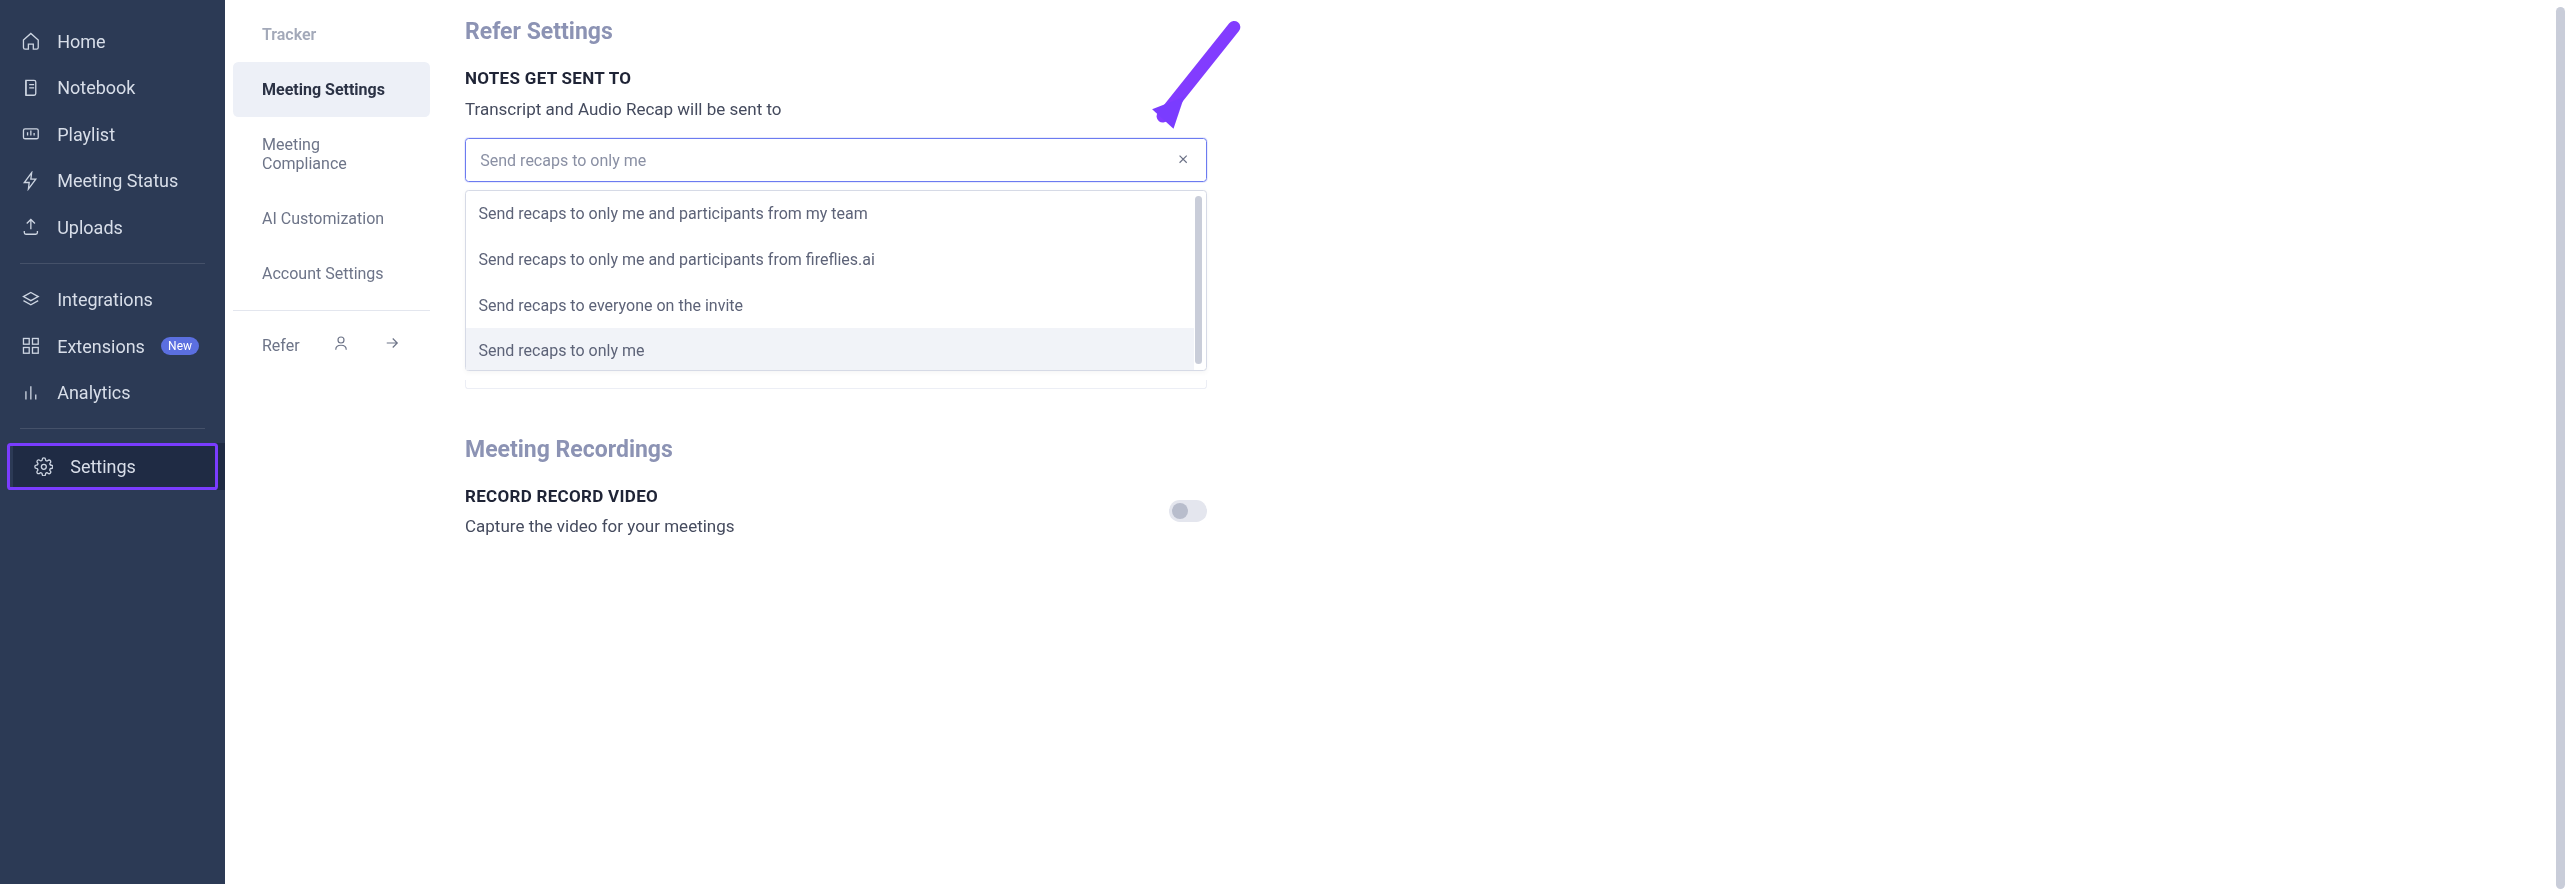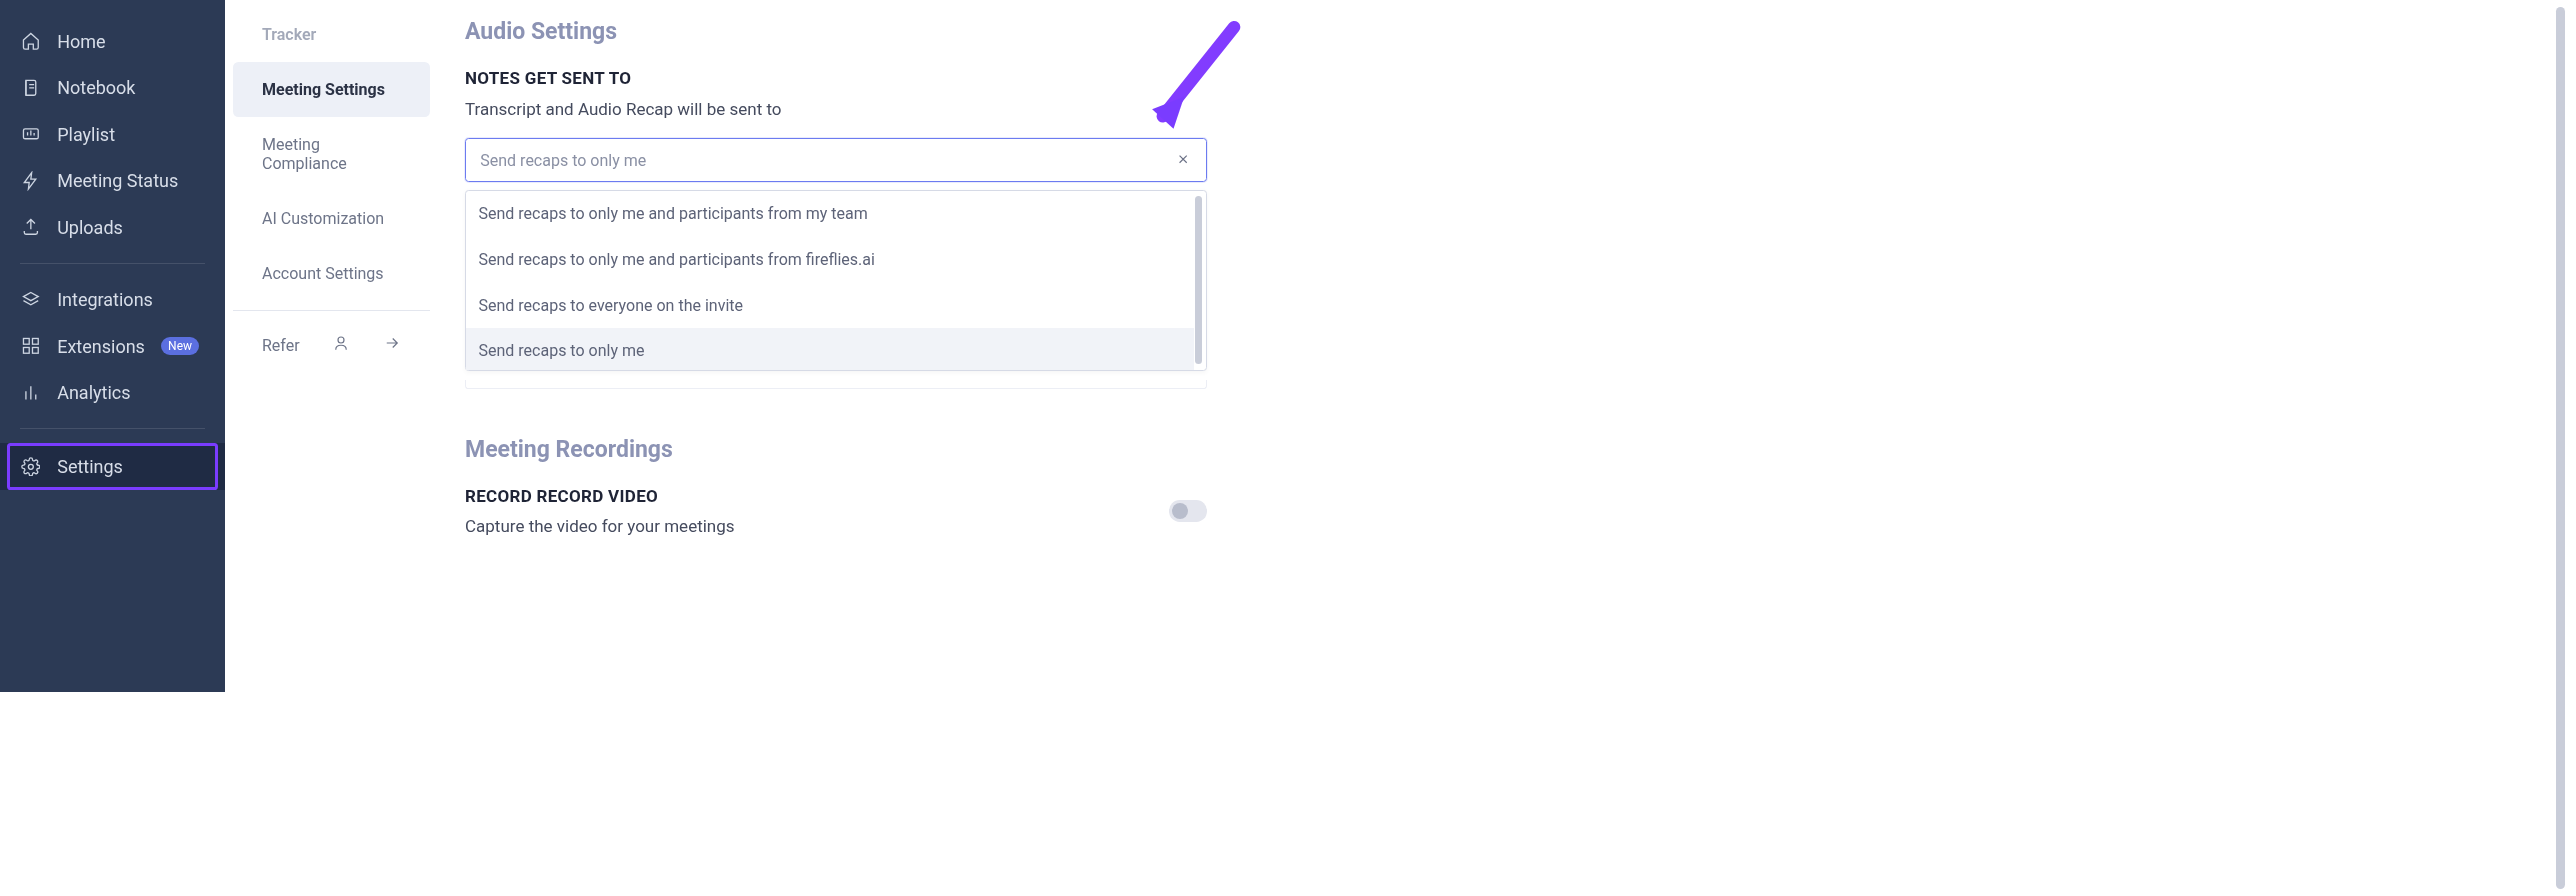--- a/index.html
+++ b/index.html
@@ -10,21 +10,21 @@
     height: 896px;
     overflow: hidden;
     position: relative;
   }
 
   
   .sidebar {
     position: absolute;
     left: 0; top: 0;
     width: 225px;
-    height: 692px;
+    height: 884px;
     background: #2c3a55;
     color: #e8ecf3;
     padding-top: 18px;
   }
   .side-item {
     display: flex;
     align-items: center;
     gap: 16px;
     padding: 12.5px 19.7px;
     font-size: 18px;
@@ -52,21 +52,21 @@
   .highlight-box {
     position: absolute;
     left: 7.2px; right: 7.2px;
     top: 443px;
     height: 47px;
     border: 3.6px solid #7a3cff;
     border-radius: 3.6px;
     pointer-events: none;
   }
   .settings-wrapper { position: absolute; top: 443px; left:0; right:0; }
-  .settings-wrapper .side-item { height:47px; }
+  .settings-wrapper .side-item { height:47px;margin-left:13px; }
 
   
   .subnav {
     position: absolute;
     left: 233px;
     top: 7.2px;
     width: 197px;
   }
   .subnav-item {
     padding: 18px 29px;
@@ -364,21 +364,21 @@
     <span class="mini-icon">
       <svg viewBox="0 0 24 24" width="18" height="18">
           <path d="M5 12h14M13 6l6 6-6 6"></path>
         </svg>
     </span>
   </div>
 </nav>
 
 <main class="main">
 
-  <h2 class="section-title">Audio Settings</h2>
+  <h2 class="section-title">Refer Settings</h2>
 
   <div class="field-heading">NOTES GET SENT TO</div>
   <div class="field-sub">Transcript and Audio Recap will be sent to</div>
 
   <div class="select-box">
     <span>Send recaps to only me</span>
     <span class="clear">
       <svg viewBox="0 0 24 24" width="14.3" height="14.3">
           <path d="M6 6l12 12M18 6L6 18"></path>
         </svg>

